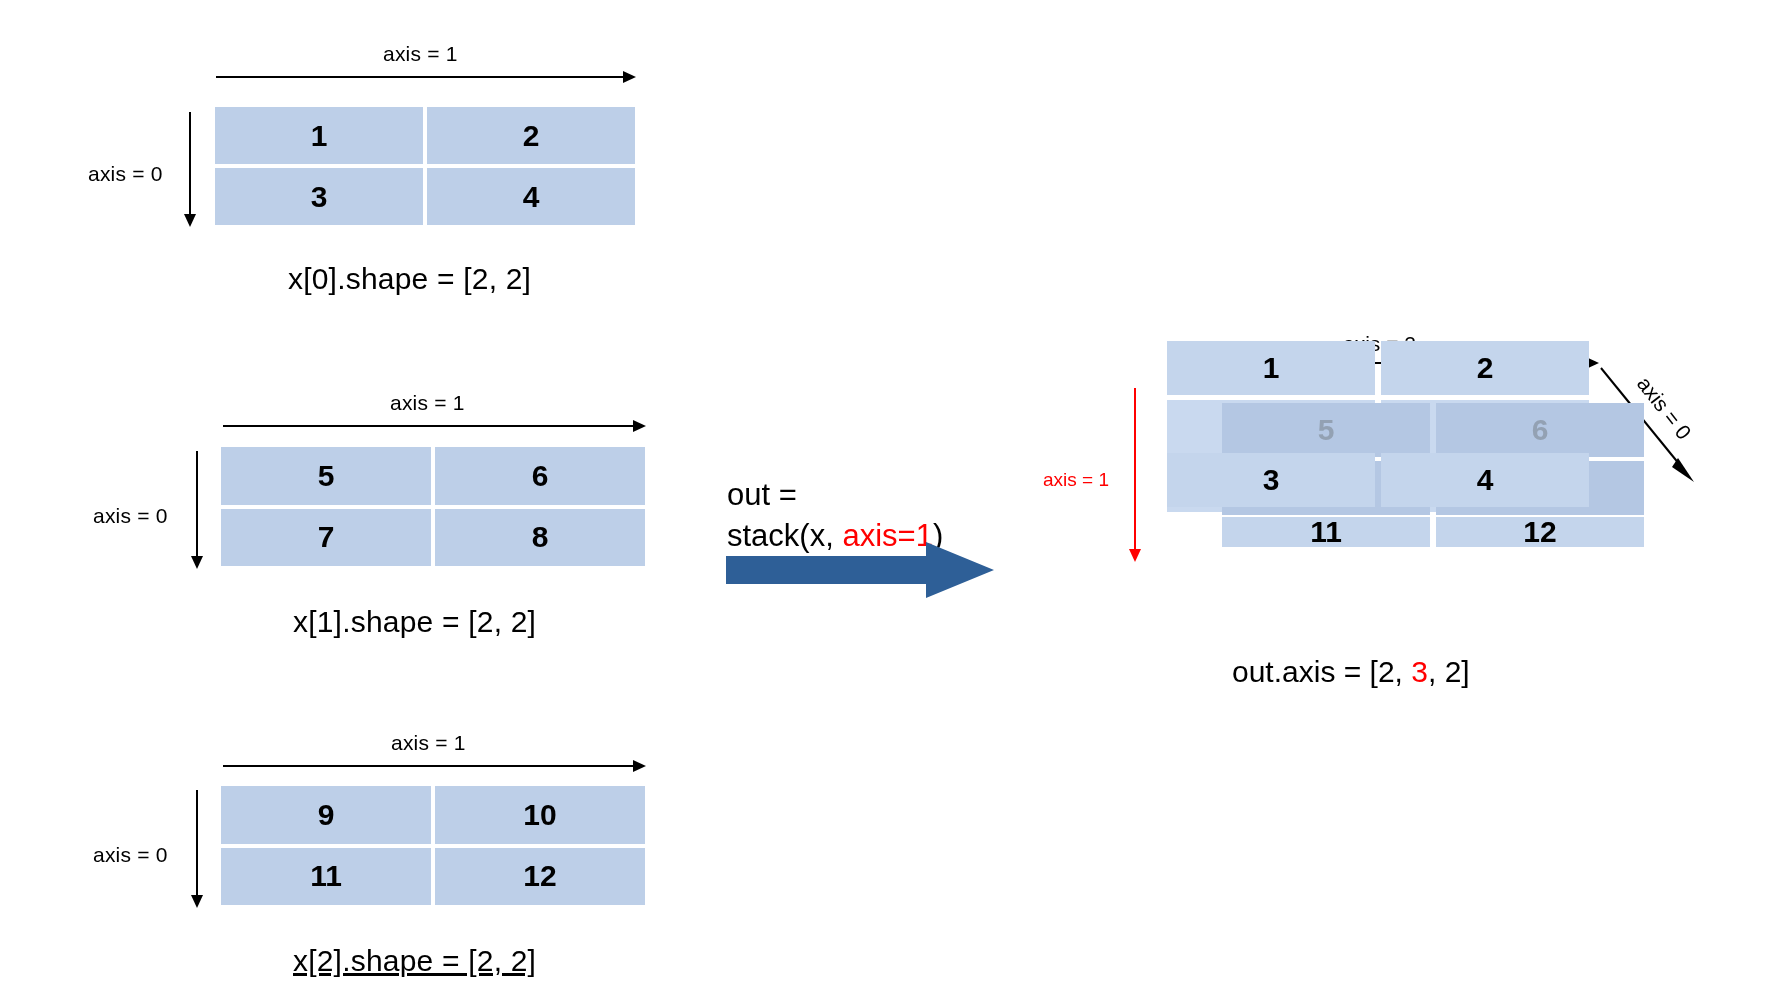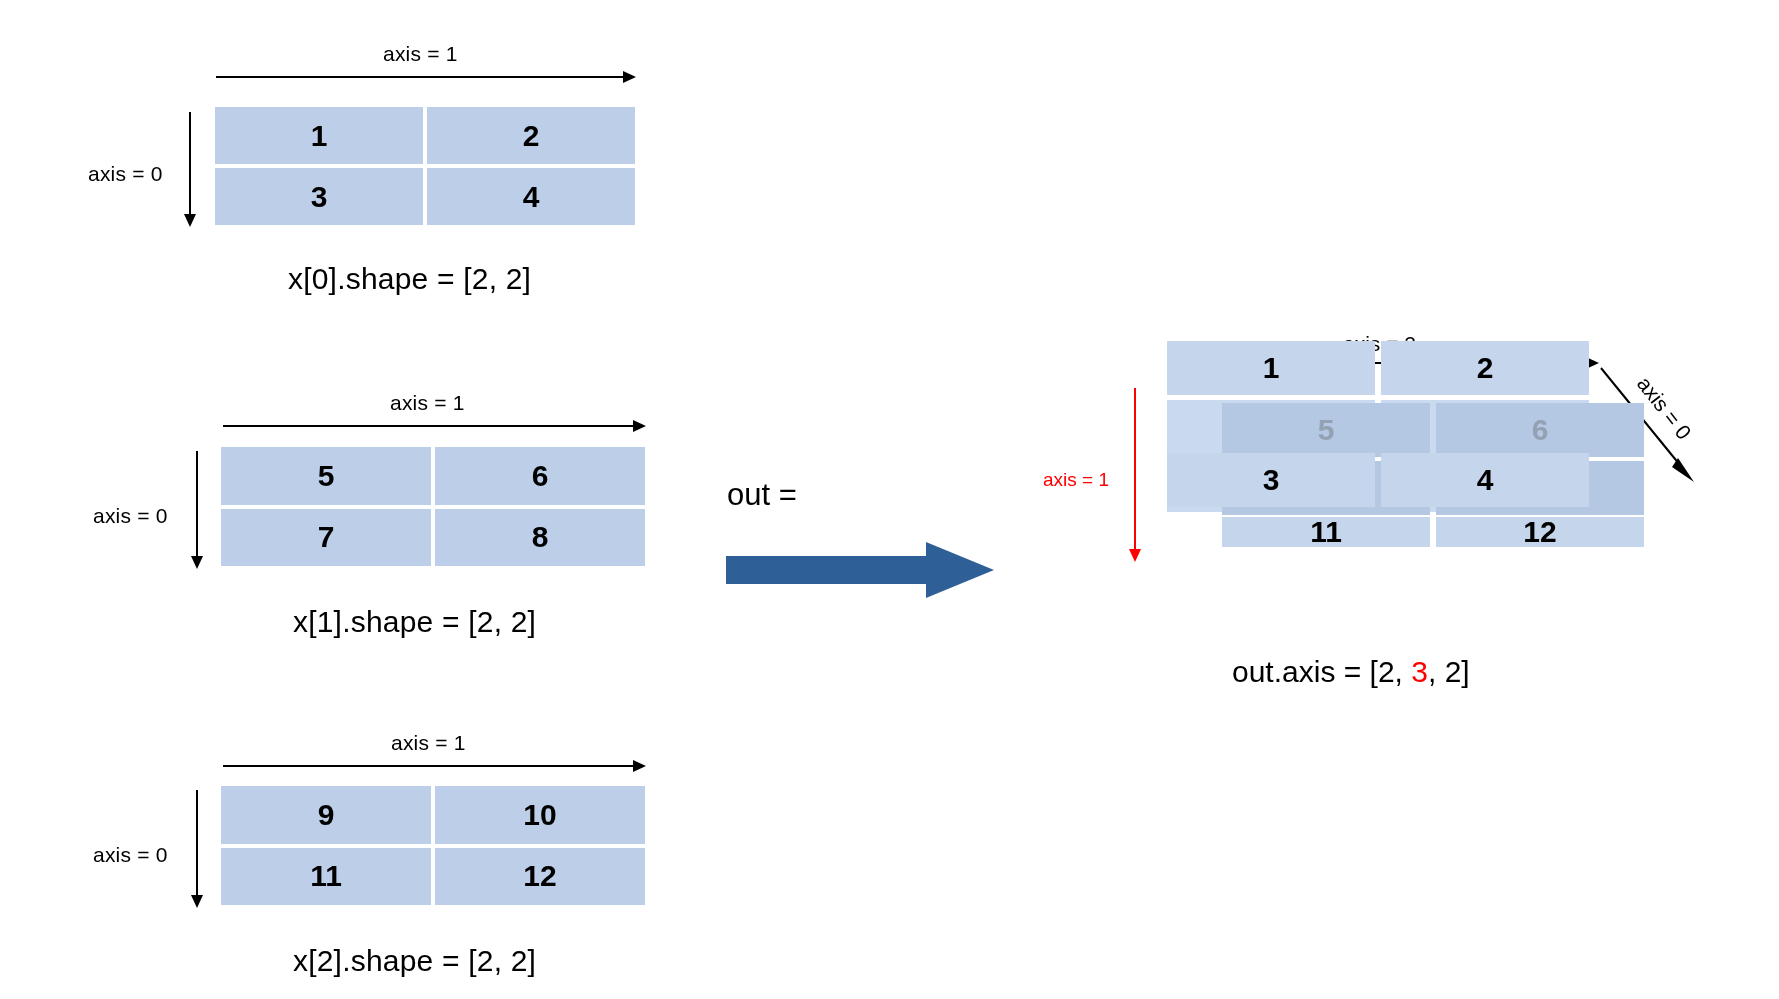--- a/index.html
+++ b/index.html
@@ -246,25 +246,26 @@
       <div class="head" style="top:105px;"></div>
     </div>
 
     <div class="grid2" style="left:221px; top:786px; width:424px; height:119px;">
       <div class="cell">9</div>
       <div class="cell">10</div>
       <div class="cell">11</div>
       <div class="cell">12</div>
     </div>
 
-    <div class="shape-label" style="left:293px; top:944px;">x[2].shape = [2, 2]</div>
+    <div class="shape-label" style="left:293px; top:944px;text-decoration:underline;">x[2].shape = [2, 2]</div>
   </div>
 
   <div class="center-text" style="left:727px; top:475px;">
     <div>out =</div>
+    <div><span>stack(x, </span><span class="hl">axis=1</span><span>)</span></div>
   </div>
 
   <div class="big-arrow" style="left:726px; top:540px;">
     <svg width="270" height="60" viewBox="0 0 270 60" xmlns="http://www.w3.org/2000/svg">
       <polygon points="0,16 200,16 200,2 268,30 200,58 200,44 0,44" fill="#2e5f97"></polygon>
     </svg>
   </div>
 
   <div class="matrix-block">
 

